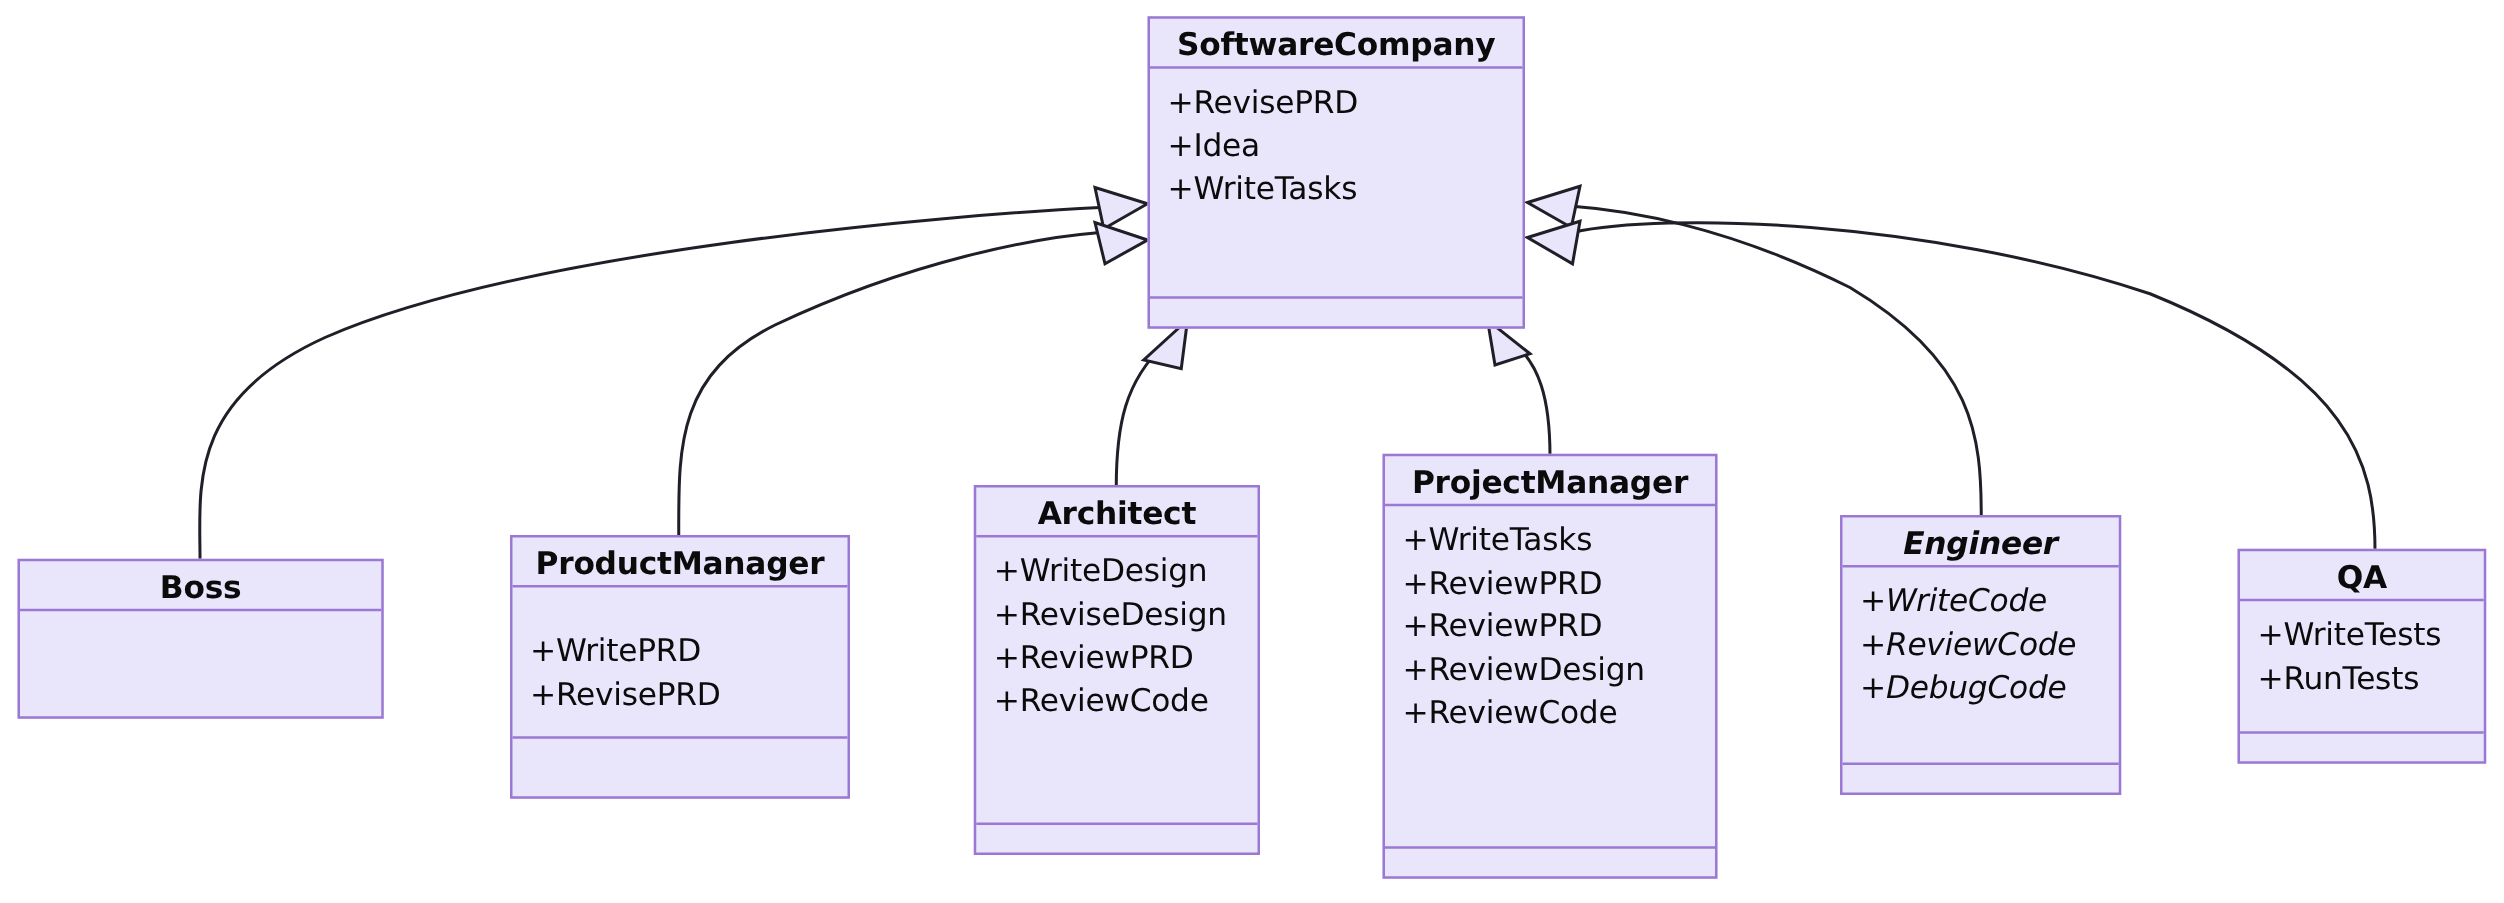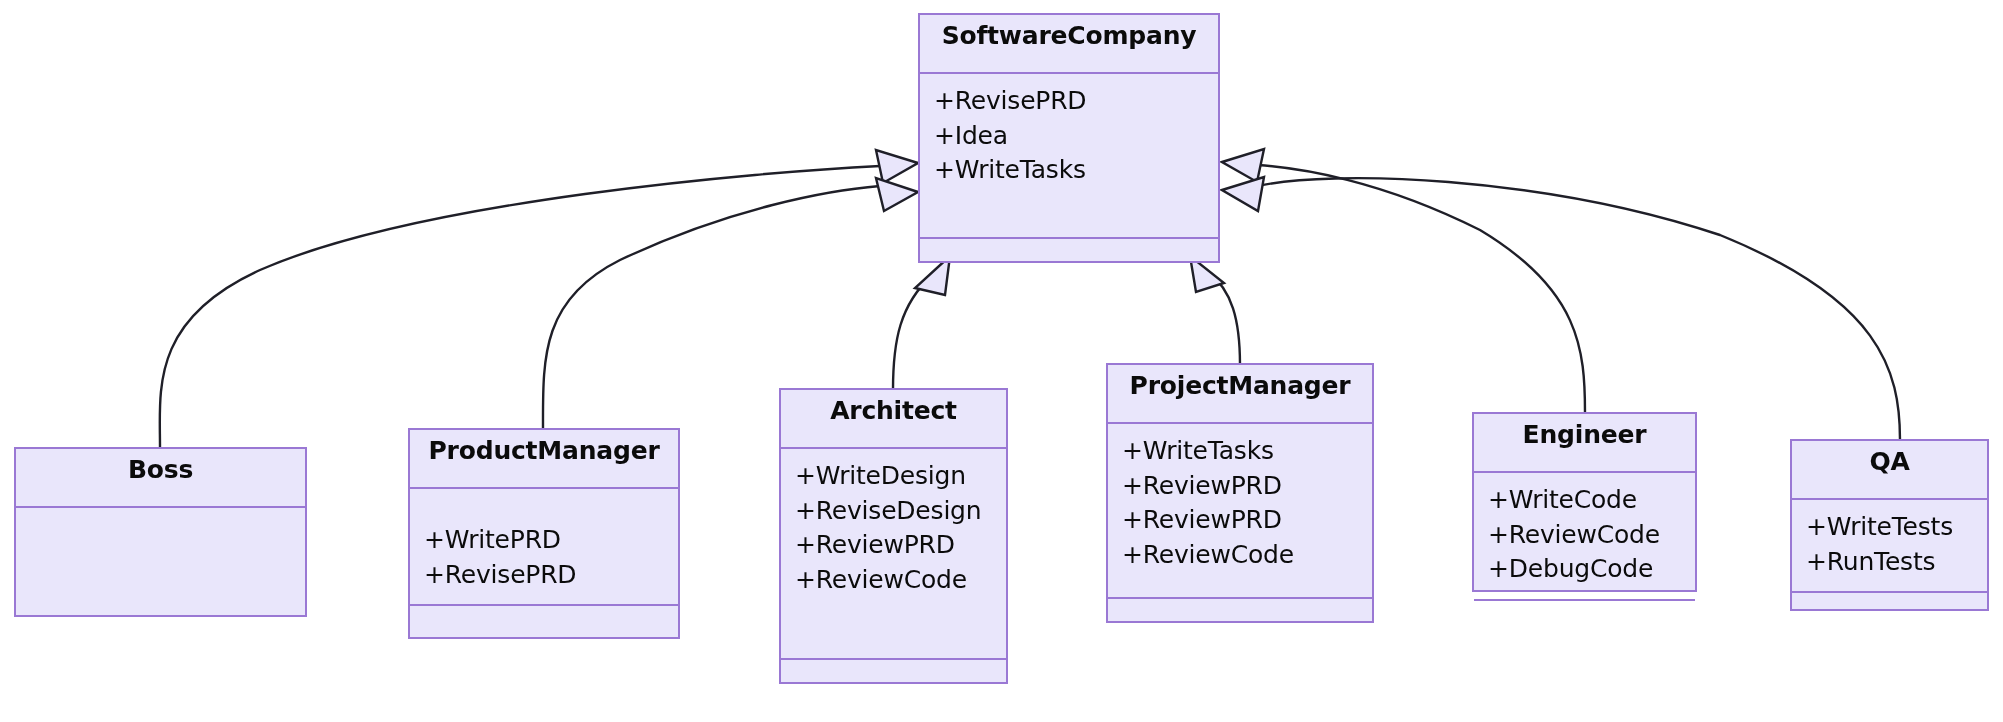--- a/index.html
+++ b/index.html
@@ -32,21 +32,21 @@
     border: 2px solid #9a78d4;
     display: flex;
     flex-direction: column;
   }
   .uml-title {
     box-sizing: border-box;
     text-align: center;
     font-weight: bold;
     font-size: 25px;
     color: #0b0b0b;
-    padding: 6px 10px 22px 10px;
+    padding: 6px 10px 3px 10px;
     border-bottom: 2px solid #9a78d4;
     letter-spacing: -0.2px;
     white-space: nowrap;
   }
   .uml-members {
     box-sizing: border-box;
     padding: 10px 14px 12px 14px;
     border-bottom: 2px solid #9a78d4;
     flex: 1 1 auto;
   }
@@ -91,21 +91,21 @@
   <div class="uml-class" style="left:918px; top:13px; width:302px; height:250px;">
     <div class="uml-title">SoftwareCompany</div>
     <div class="uml-members">
       <div class="uml-member">+RevisePRD</div>
       <div class="uml-member">+Idea</div>
       <div class="uml-member">+WriteTasks</div>
     </div>
     <div class="uml-methods"></div>
   </div>
 
-  <div class="uml-class" style="left:14px; top:447px; width:293px; height:170px;">
+  <div class="uml-class" style="left:14px; top:447px; width:293px; height:128px;">
     <div class="uml-title">Boss</div>
     <div class="uml-methods"></div>
   </div>
 
   <div class="uml-class" style="left:408px; top:428px; width:272px; height:211px;gap:24px;">
     <div class="uml-title">ProductManager</div>
     <div class="uml-members">
       <div class="uml-member">+WritePRD</div>
       <div class="uml-member">+RevisePRD</div>
     </div>
@@ -116,32 +116,33 @@
     <div class="uml-title">Architect</div>
     <div class="uml-members">
       <div class="uml-member">+WriteDesign</div>
       <div class="uml-member">+ReviseDesign</div>
       <div class="uml-member">+ReviewPRD</div>
       <div class="uml-member">+ReviewCode</div>
     </div>
     <div class="uml-methods"></div>
   </div>
 
-  <div class="uml-class" style="left:1106px; top:363px; width:268px; height:260px;">
+  <div class="uml-class" style="left:1106px; top:363px; width:268px; height:340px;">
     <div class="uml-title">ProjectManager</div>
     <div class="uml-members">
       <div class="uml-member">+WriteTasks</div>
       <div class="uml-member">+ReviewPRD</div>
       <div class="uml-member">+ReviewPRD</div>
+      <div class="uml-member">+ReviewDesign</div>
       <div class="uml-member">+ReviewCode</div>
     </div>
     <div class="uml-methods"></div>
   </div>
 
-  <div class="uml-class" style="left:1472px; top:412px; width:225px; height:180px;">
+  <div class="uml-class" style="left:1472px; top:412px; width:225px; height:224px;font-style:italic;">
     <div class="uml-title">Engineer</div>
     <div class="uml-members">
       <div class="uml-member">+WriteCode</div>
       <div class="uml-member">+ReviewCode</div>
       <div class="uml-member">+DebugCode</div>
     </div>
     <div class="uml-methods"></div>
   </div>
 
   <div class="uml-class" style="left:1790px; top:439px; width:199px; height:172px;">

